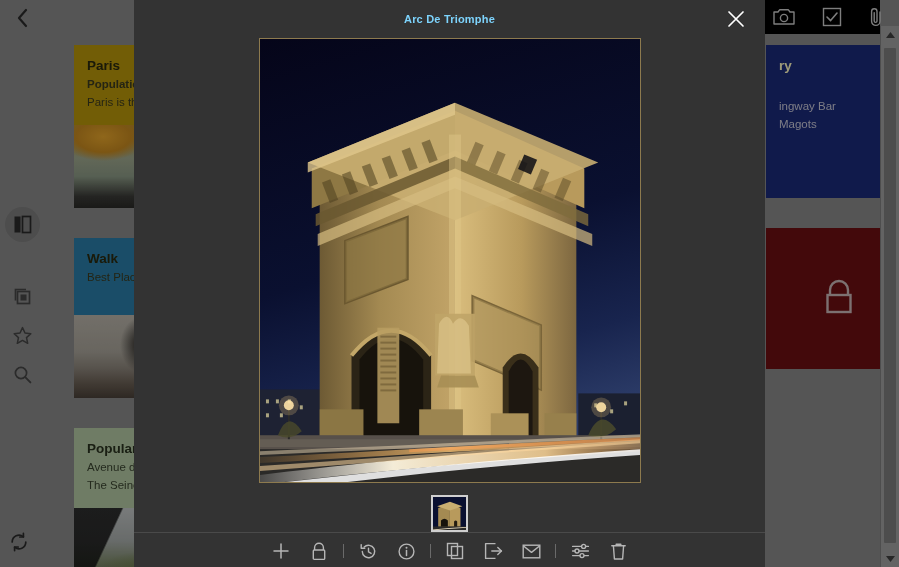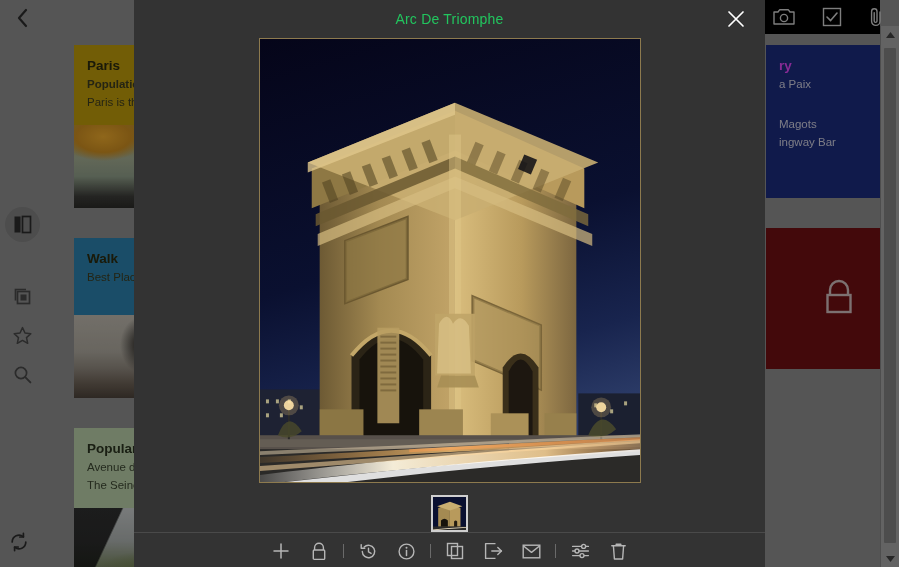--- a/index.html
+++ b/index.html
@@ -81,21 +81,21 @@
   .card-red   { background: #6d0f12; position: relative; }
   .card-red .lockmark {
     position: absolute; left: 50%; top: 50%; transform: translate(-50%,-50%);
   }
   .card-yellow { background: #b8960a; }
   .card-teal   { background: #2a7da8; }
   .card-green  { background: #b3c8a3; }
 
   .txt-dark { color: #2a2a10; }
   .txt-dark2 { color: #3b3b20; }
-  .txt-light { color: #d946ef; }
+  .txt-light { color: #fef9c3; }
   .txt-lightdim { color: #c9c9d8; }
   .txt-green-dark { color: #2a3320; }
   .txt-green-dark2 { color: #3a4430; }
 
   
   .dim { position: absolute; inset: 0; background: rgba(0,0,0,.38); }
 
   
   .sync-icon { position: absolute; left: 8px; bottom: 12px; width: 24px; height: 24px; }
 
@@ -121,21 +121,21 @@
     position: absolute; left: 134px; top: 0; width: 631px; height: 567px;
     background: #333333; display: flex; flex-direction: column;
     z-index: 40;
   }
   .modal-header {
     height: 38px; position: relative;
     display: flex; align-items: center; justify-content: center;
     flex: 0 0 38px;
   }
   .modal-title {
-    color: #22c55e; font-size: 14px; font-weight: normal; letter-spacing: .2px;
+    color: #7dd3fc; font-size: 11px; font-weight: bold; letter-spacing: .2px;
   }
   .modal-close {
     position: absolute; right: 16px; top: 50%; transform: translateY(-50%);
     width: 26px; height: 26px; display: flex; align-items: center; justify-content: center;
     cursor: pointer;
   }
 
   .modal-body {
     flex: 1 1 auto; position: relative;
     display: flex; flex-direction: column; align-items: center;
@@ -270,24 +270,23 @@
           <div class="card-line txt-green-dark2">The Seine</div>
         </div>
         <div class="card-photo photo-eiffel"></div>
       </div>
     </div>
 
     <div class="col col-c">
       <div class="card" style="margin-top:11px;">
         <div class="card-head card-blue" style="height:153px;">
           <div class="card-title txt-light">ry</div>
-          <div class="card-line txt-lightdim">a Paix</div>
           <div style="height:22px;"></div>
+          <div class="card-line txt-lightdim">ingway Bar</div>
           <div class="card-line txt-lightdim">Magots</div>
-          <div class="card-line txt-lightdim">ingway Bar</div>
         </div>
       </div>
 
       <div class="card" style="margin-top:20px;">
         <div class="card-red" style="height:141px;">
           <div class="lockmark">
             <svg width="36" height="40" viewBox="0 0 36 40">
               <path d="M9 18 v-5a9 9 0 0 1 18 0v5" fill="none" stroke="#c9b7b7" stroke-width="2.4"></path>
               <rect x="6.5" y="18" width="23" height="17" fill="none" stroke="#c9b7b7" stroke-width="2.4"></rect>
             </svg>

